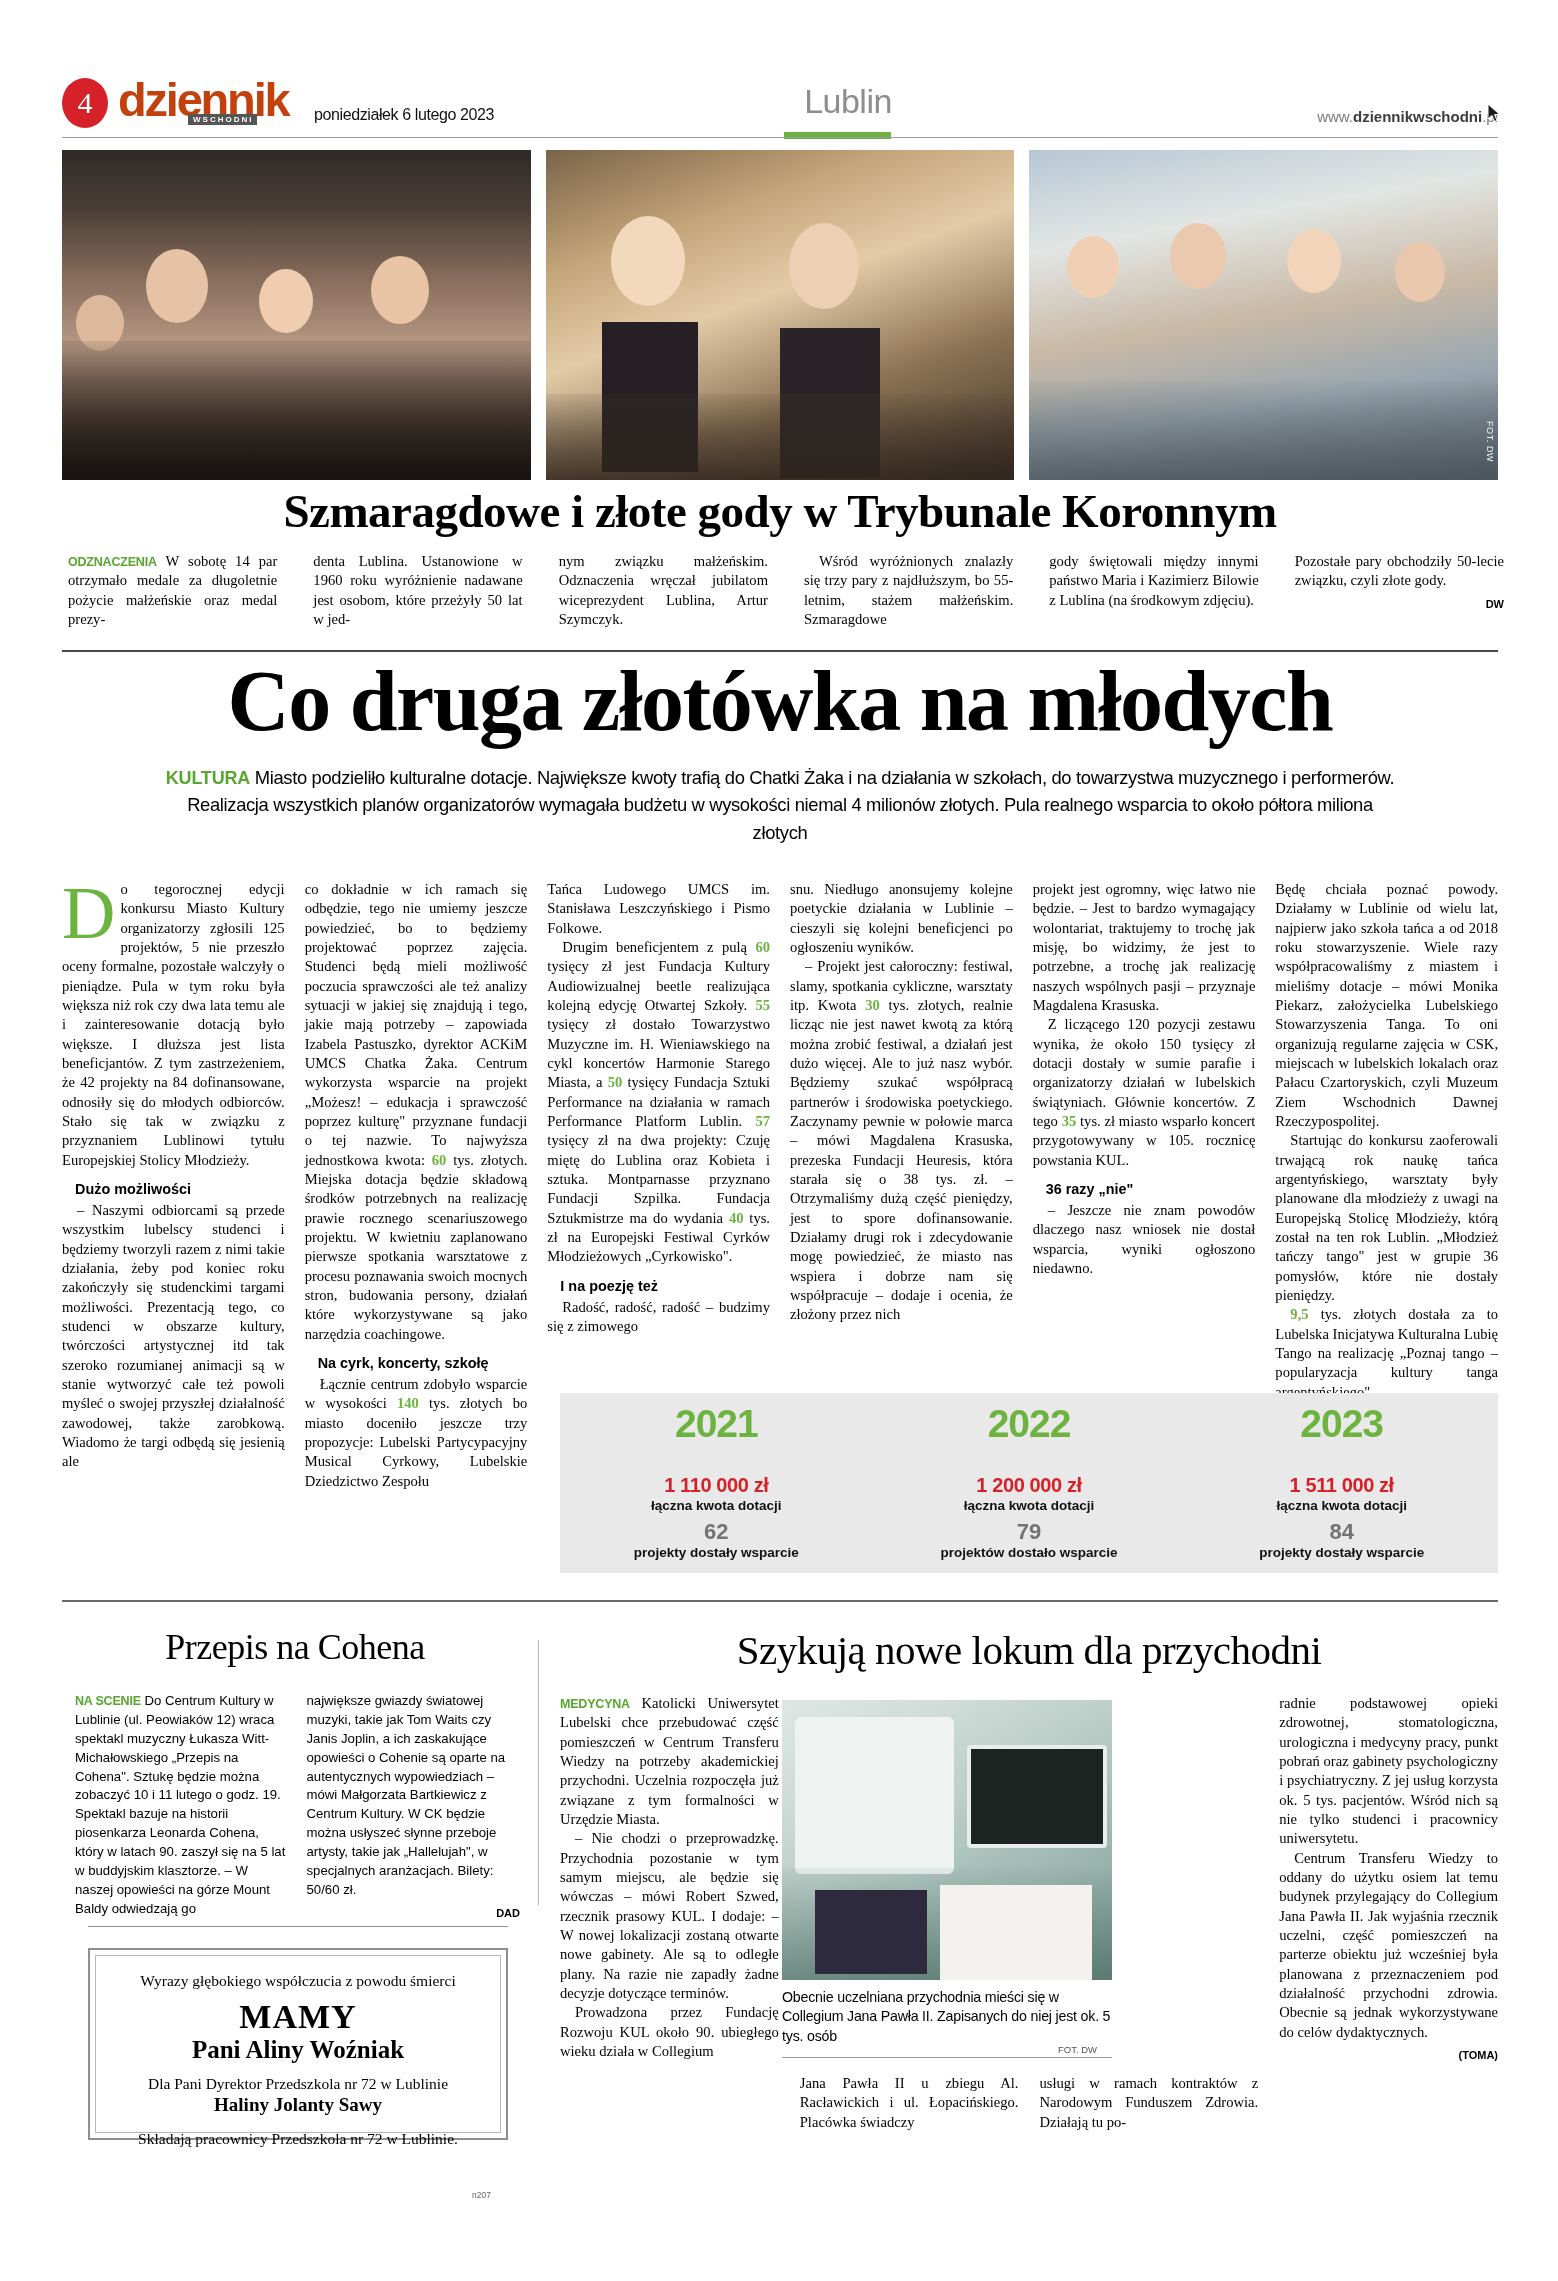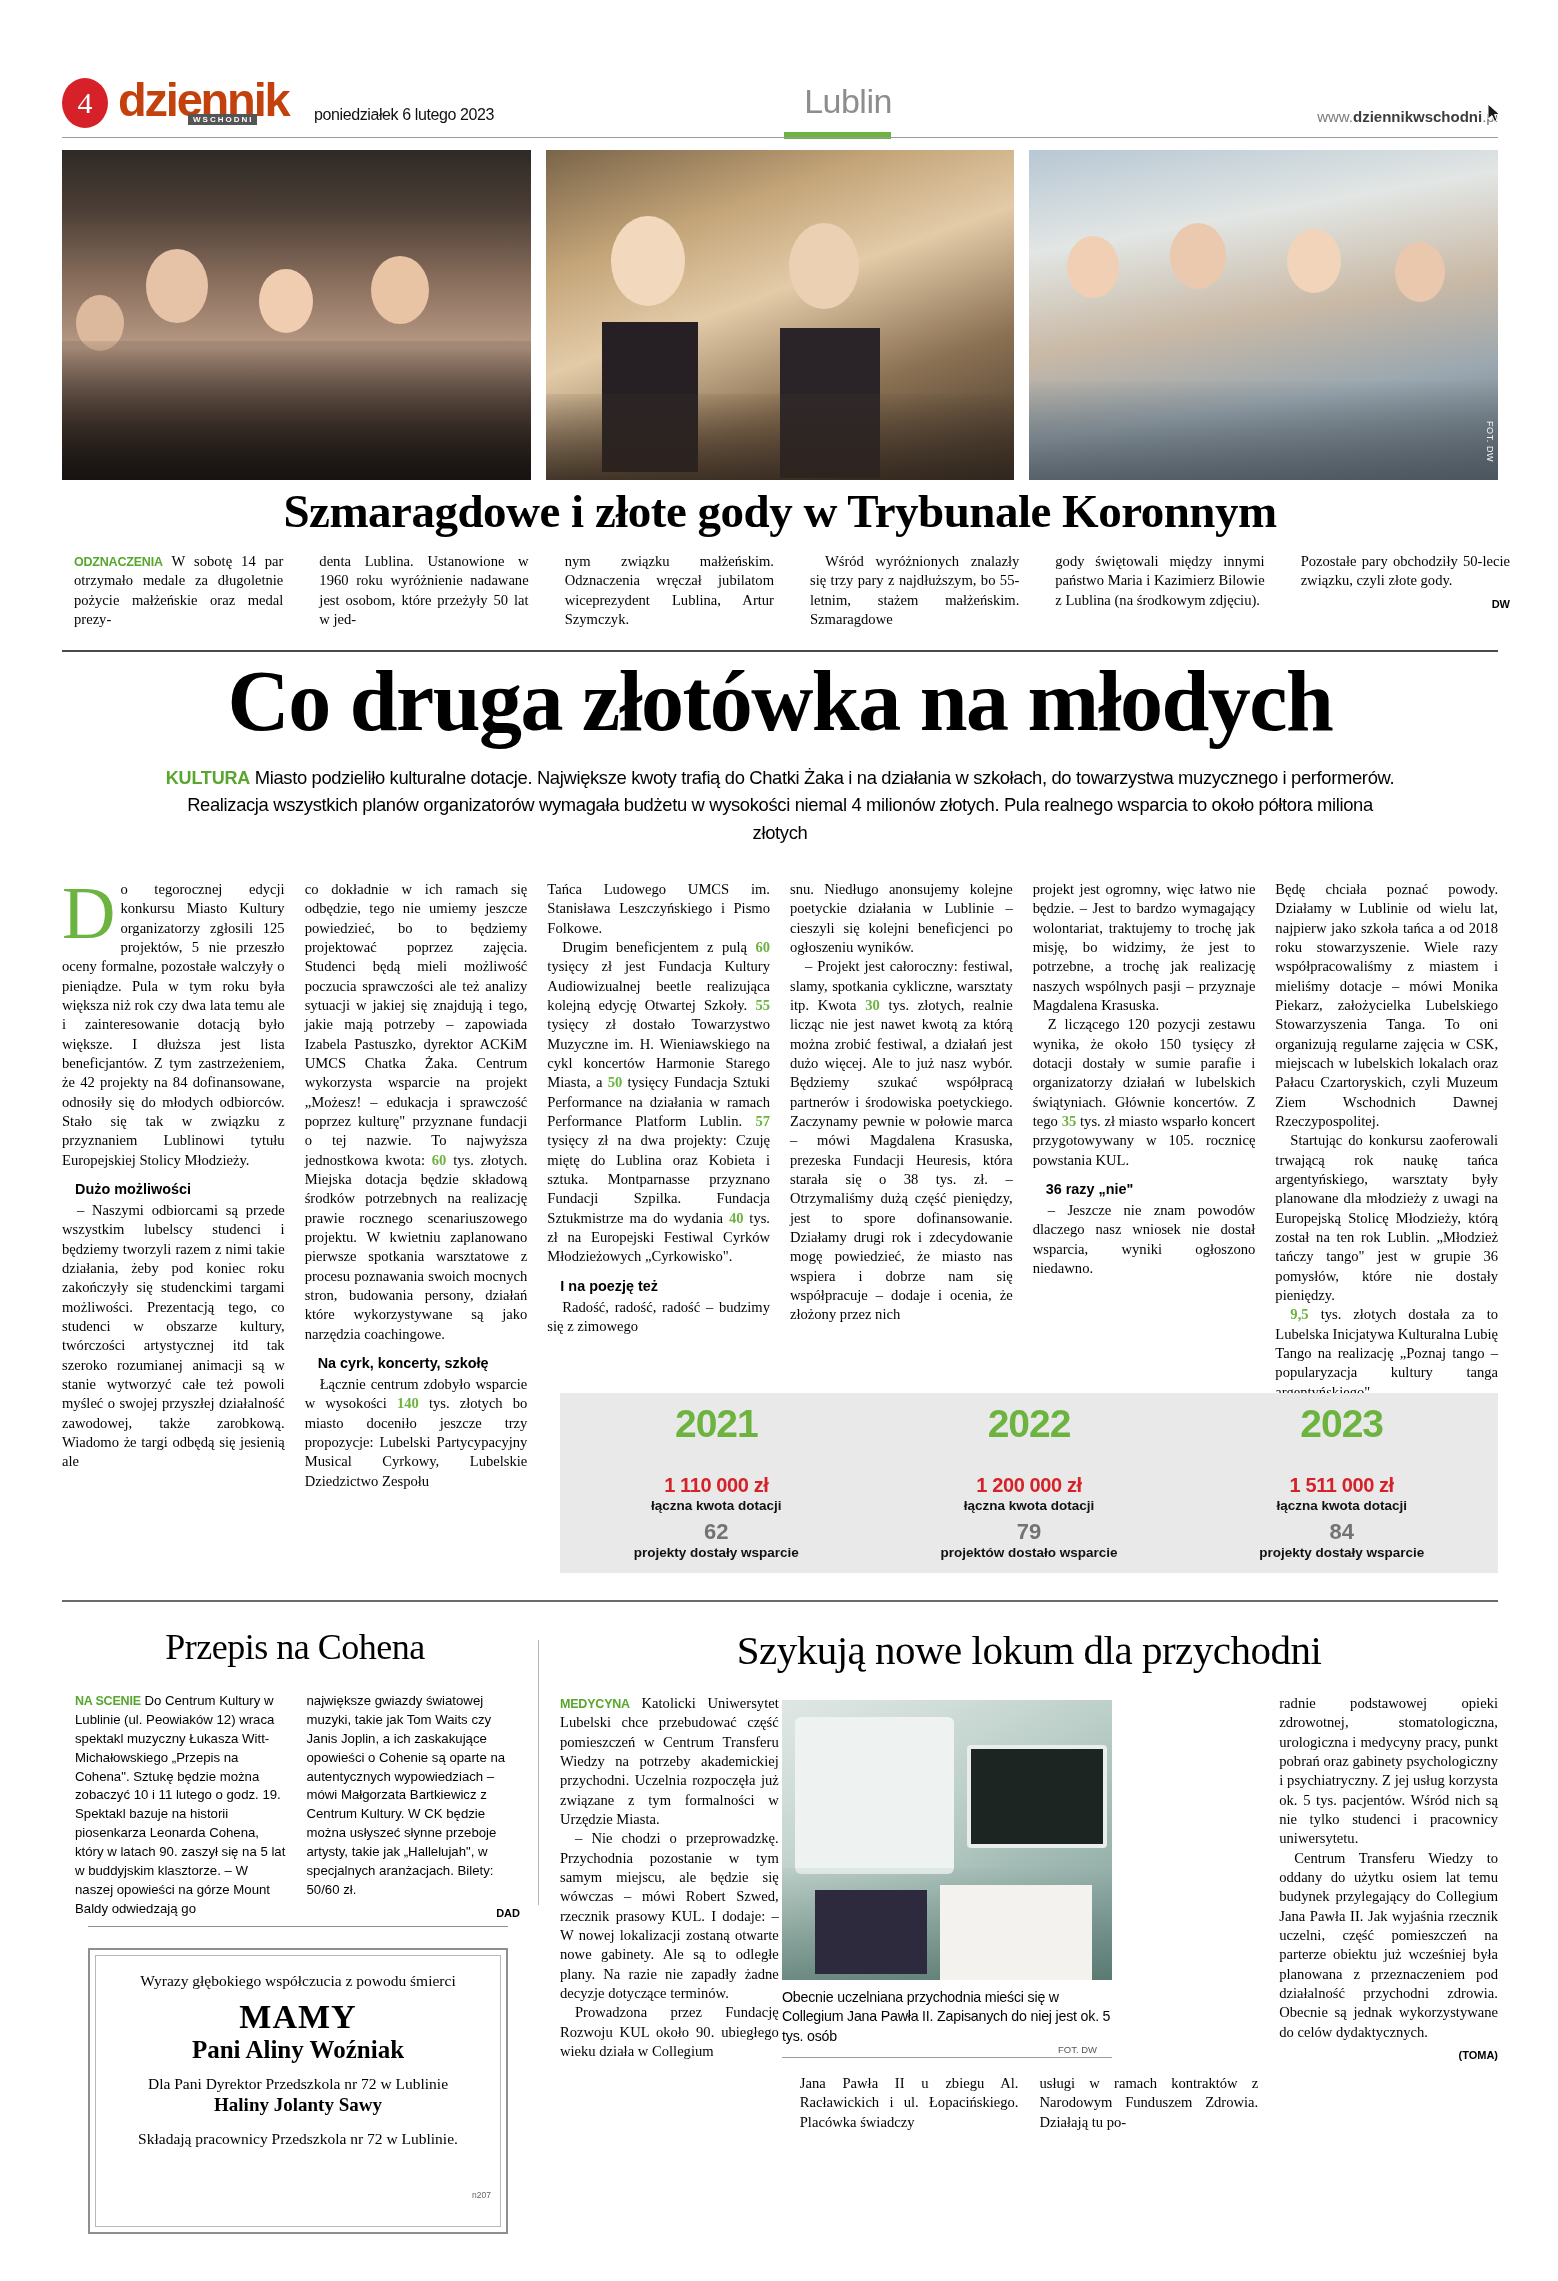--- a/index.html
+++ b/index.html
@@ -30,21 +30,21 @@
   .ph1{background:linear-gradient(180deg,#2e2a26 0%,#4b3e36 18%,#8a6f5d 40%,#b89a85 60%,#5d4a3e 85%,#2b2320 100%);}
   .ph2{background:linear-gradient(160deg,#7a6449 0%,#c4a579 25%,#e3cba8 45%,#8c7254 70%,#3e3228 100%);}
   .ph3{background:linear-gradient(170deg,#b7c7d4 0%,#e2e6e4 25%,#c9b9a6 50%,#9aa7b0 72%,#5a6670 100%);}
   .ph-credit{position:absolute;right:3px;bottom:18px;font-family:"Liberation Sans",sans-serif;font-size:9px;color:#fff;
       writing-mode:vertical-rl;letter-spacing:0.6px;opacity:.95;}
   .photo-figure{position:absolute;border-radius:50%;}
 
   
   .a1-headline{position:absolute;left:62px;top:487px;width:1436px;text-align:center;font-family:"Liberation Serif",serif;
       font-weight:bold;font-size:47px;letter-spacing:-0.5px;line-height:1.05;}
-  .a1-cols{position:absolute;left:74px;top:552px;width:1436px;display:flex;gap:36px;font-size:14.6px;line-height:1.32;
+  .a1-cols{position:absolute;left:68px;top:552px;width:1436px;display:flex;gap:36px;font-size:14.6px;line-height:1.32;
       text-align:justify;}
   .a1-cols .col{flex:1 1 0;}
   .kicker-green{color:#58a62d;font-family:"Liberation Sans",sans-serif;font-weight:bold;font-size:12.5px;letter-spacing:-0.2px;}
   .sig{text-align:right;font-family:"Liberation Sans",sans-serif;font-weight:bold;font-size:11px;margin-top:6px;}
   .rule-thick{position:absolute;left:62px;top:650px;width:1436px;height:2px;background:#4a4a4a;}
 
   
   .a2-headline{position:absolute;left:62px;top:658px;width:1436px;text-align:center;font-family:"Liberation Serif",serif;
       font-weight:bold;font-size:86px;line-height:1.0;letter-spacing:-1.5px;}
   .a2-lead{position:absolute;left:160px;top:764px;width:1240px;text-align:center;font-family:"Liberation Sans",sans-serif;
@@ -88,21 +88,21 @@
       text-align:justify;}
   .a4-cols .col{flex:1 1 0;}
   .a4-photo{position:absolute;left:782px;top:1700px;width:330px;height:280px;
       background:linear-gradient(150deg,#dfe7e4 0%,#cfdcd7 22%,#b9cdc6 45%,#9fb8b2 68%,#7d9a95 100%);overflow:hidden;}
   .a4-cap{position:absolute;left:782px;top:1988px;width:330px;font-family:"Liberation Sans",sans-serif;font-size:14.2px;
       line-height:1.36;letter-spacing:-0.2px;}
   .a4-credit{position:absolute;left:1058px;top:2044px;font-family:"Liberation Sans",sans-serif;font-size:9.5px;color:#555;}
   .cap-rule{position:absolute;left:782px;top:2057px;width:330px;height:1px;background:#9b9b9b;}
 
   
-  .obit{position:absolute;left:88px;top:1948px;width:420px;height:286px;border:2px solid #8f8f8f;box-sizing:border-box;
+  .obit{position:absolute;left:88px;top:1948px;width:420px;height:192px;border:2px solid #8f8f8f;box-sizing:border-box;
       text-align:center;font-family:"Liberation Serif",serif;}
   .obit-inner{position:absolute;left:5px;top:5px;right:5px;bottom:5px;border:1px solid #b8b8b8;}
   .obit .l1{margin-top:22px;font-size:15.5px;}
   .obit .l2{margin-top:8px;font-size:34px;font-weight:bold;letter-spacing:1px;}
   .obit .l3{margin-top:0px;font-size:25px;font-weight:bold;}
   .obit .l4{margin-top:11px;font-size:15.5px;}
   .obit .l5{margin-top:1px;font-size:19px;font-weight:bold;}
   .obit .l6{margin-top:14px;font-size:15.5px;}
   .obit-id{position:absolute;left:472px;top:2190px;font-family:"Liberation Sans",sans-serif;font-size:8.5px;color:#666;}
   .obit-rule{position:absolute;left:88px;top:1926px;width:420px;height:1px;background:#8f8f8f;}

